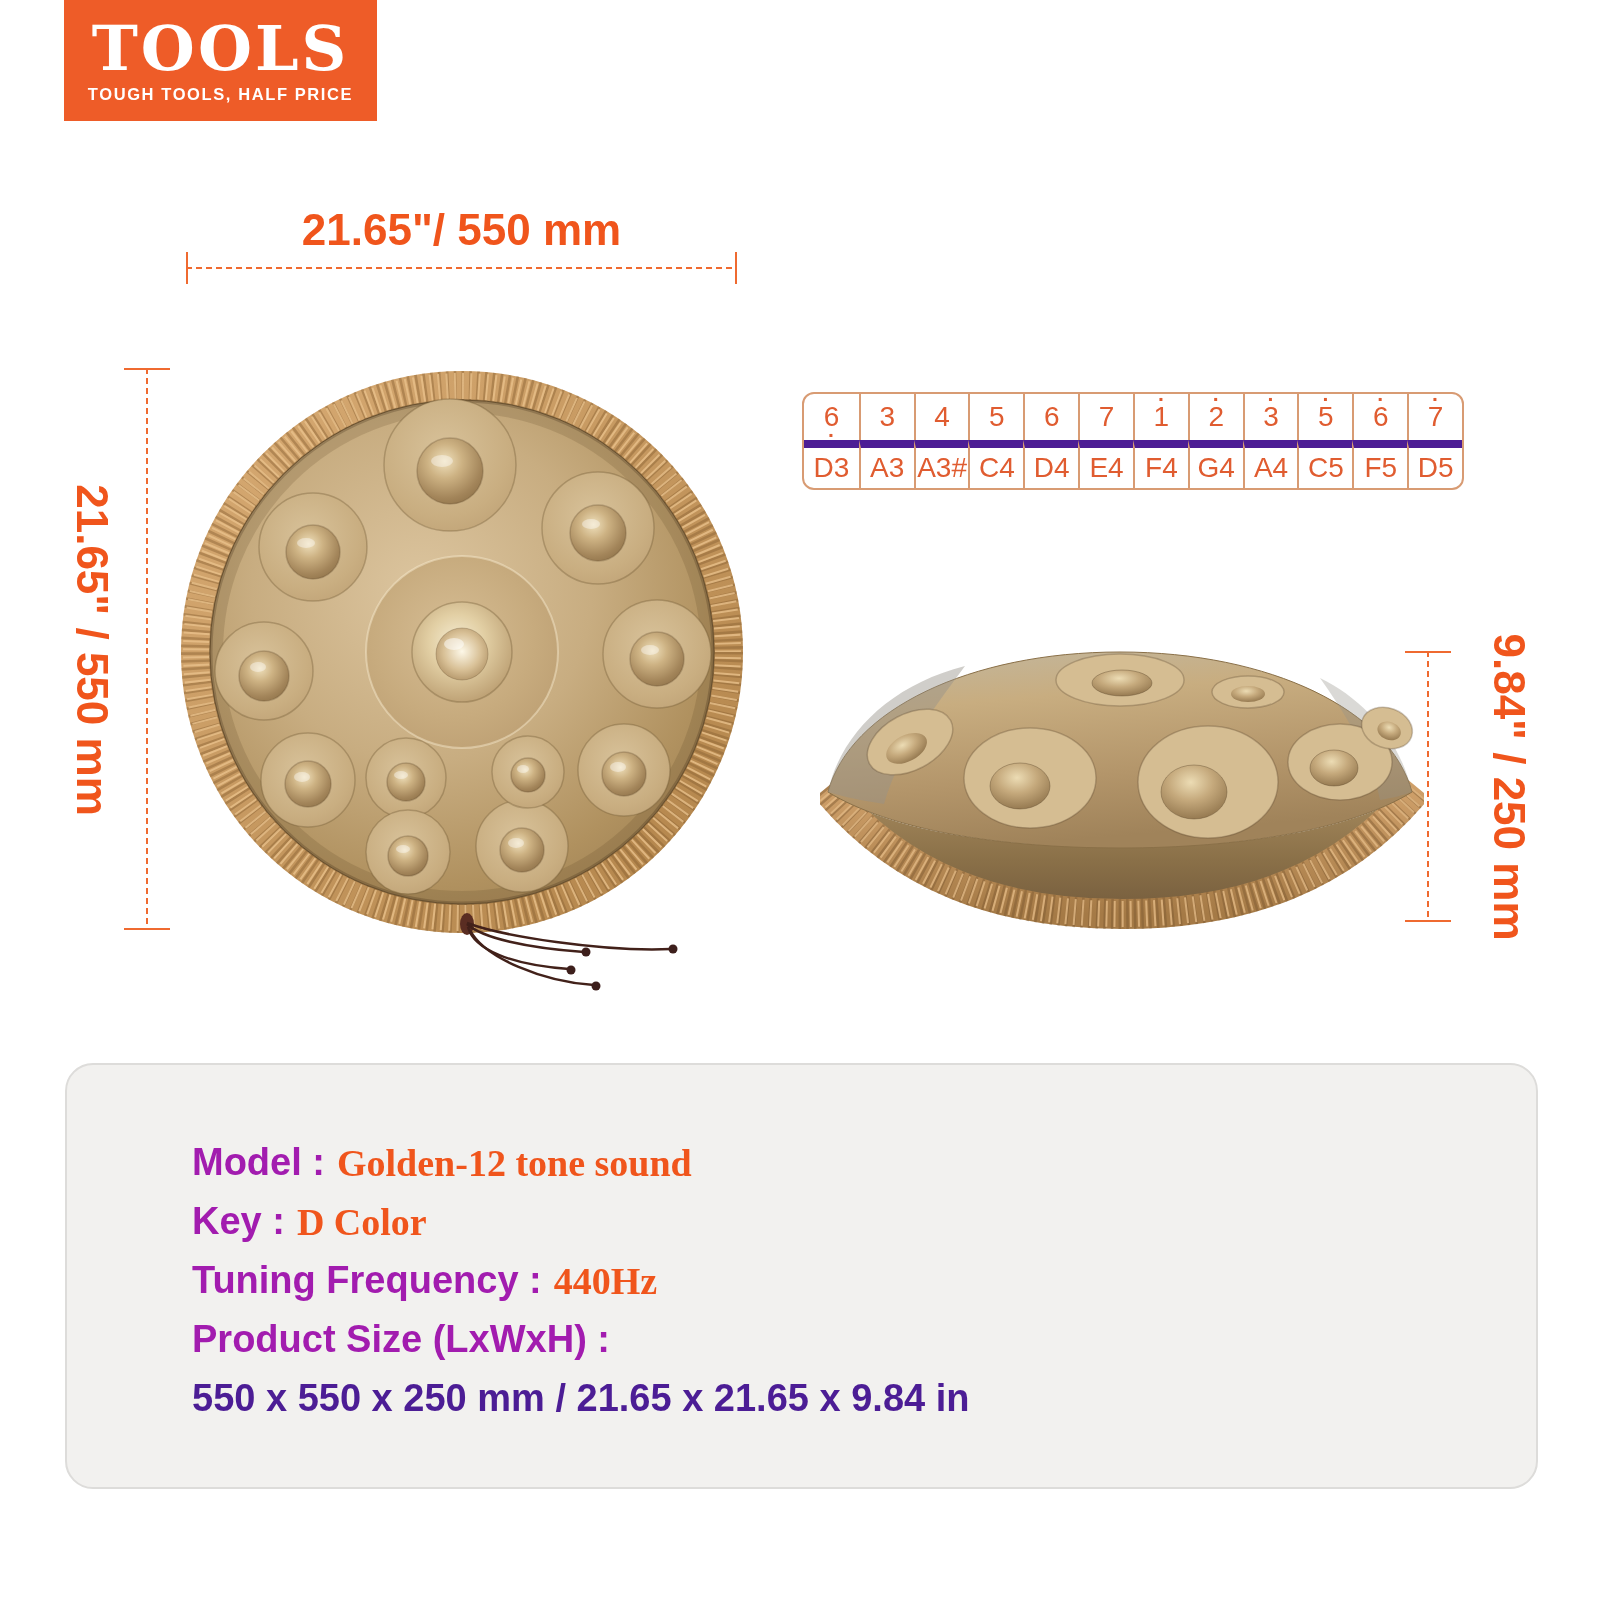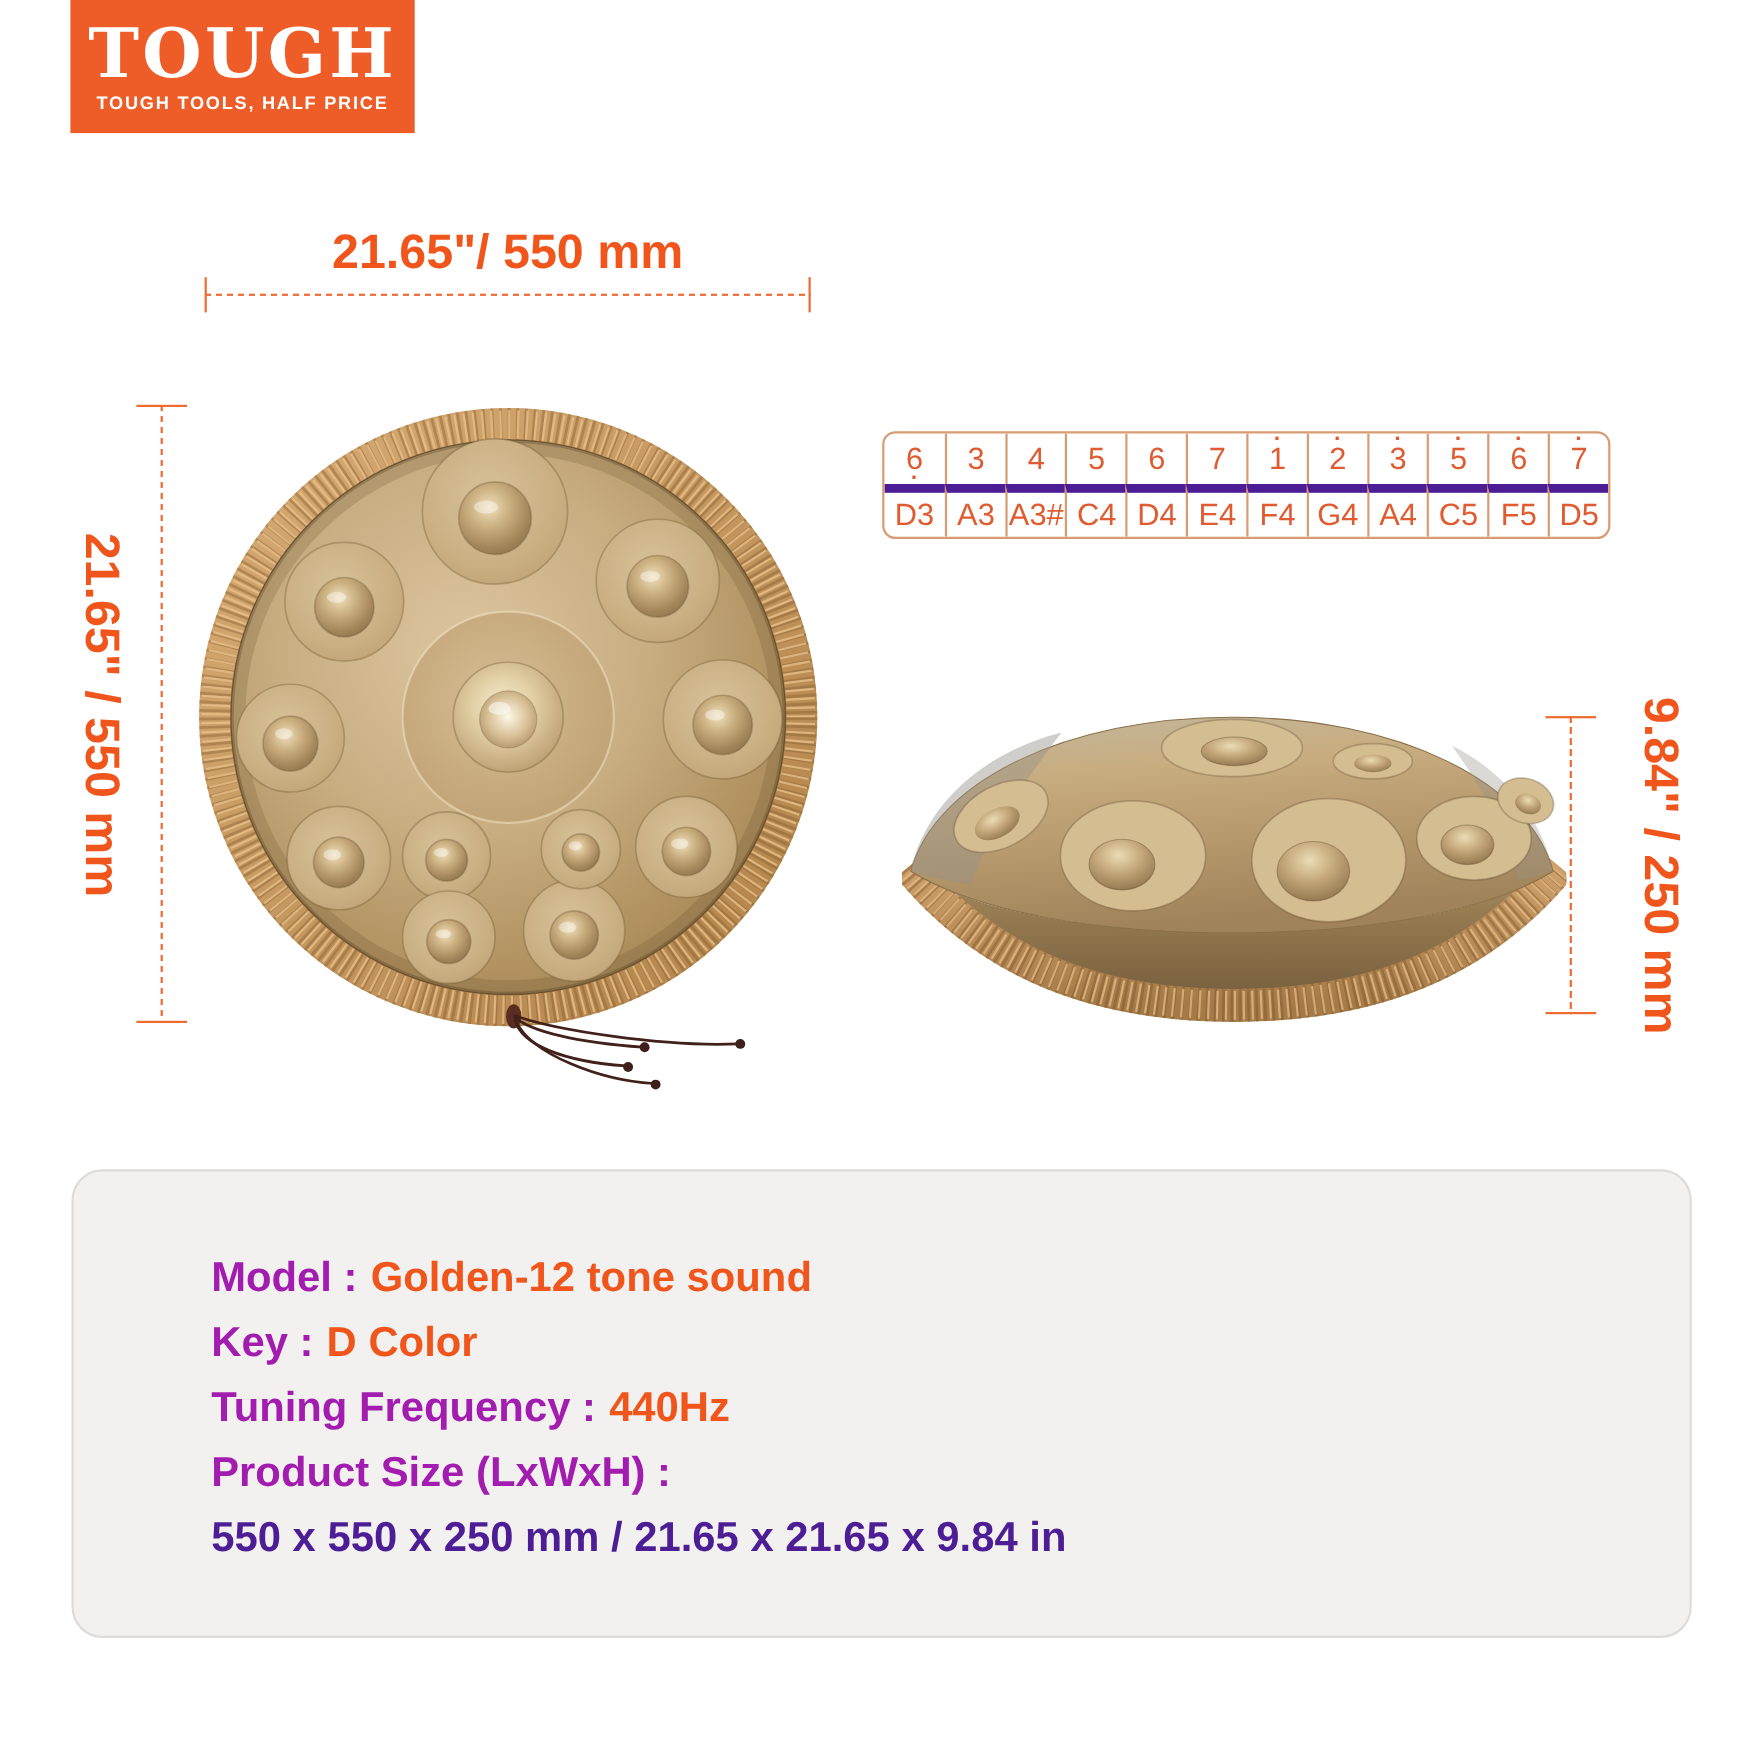--- a/index.html
+++ b/index.html
@@ -39,32 +39,32 @@
   .nt-cell .num{font-size:28px;line-height:26px;}
 
   
   .panel{position:absolute;left:65px;top:1063px;width:1473px;height:426px;background:#f2f1ef;
          border:2px solid #dddcda;border-radius:28px;box-sizing:border-box;}
   .spec-col{position:absolute;top:68px;}
   .spec-col.left{left:125px;}
   .spec-col.right{left:833px;}
   .spec-row{height:59px;display:flex;align-items:center;font-size:38px;font-weight:bold;white-space:nowrap;}
   .spec-label{color:#a21caf;}
-  .spec-value{color:#f0551c;margin-left:12px;}
+  .spec-value{color:#f0551c;margin-left:12px;font-family:Liberation Serif, serif;}
   .size-line{color:#4c1d95;}
 
   svg{position:absolute;}
 </style>
 </head>
 <body>
 
 <div id="canvas">
 
   <div class="logo">
-    <div class="wordmark">TOUGH</div>
+    <div class="wordmark">TOOLS</div>
     <div class="tagline">TOUGH TOOLS, HALF PRICE</div>
   </div>
 
   <div class="dim-label" style="left:186px;top:205px;width:551px;text-align:center;">21.65"/ 550 mm</div>
   <div class="hline" style="left:186px;top:267px;width:551px;">
     <span class="tick t-l"></span>
     <span class="tick t-r"></span>
   </div>
 
   <div class="vline" style="left:146px;top:368px;height:562px;">

